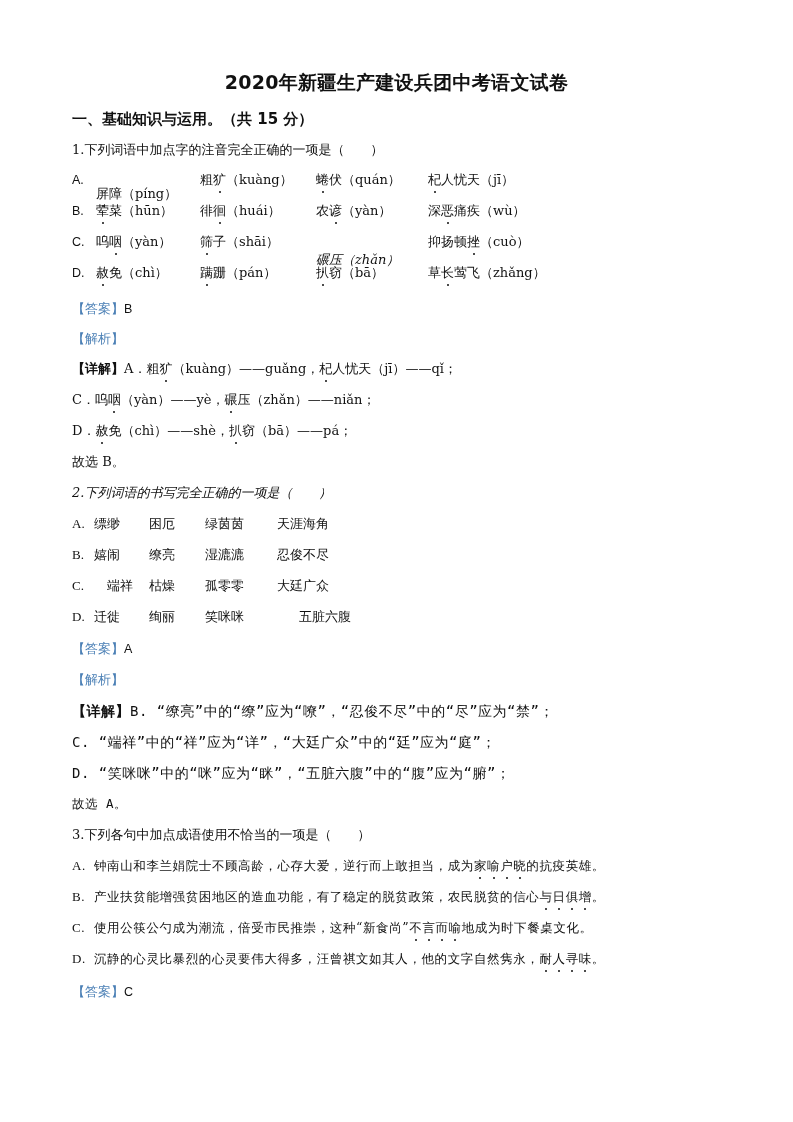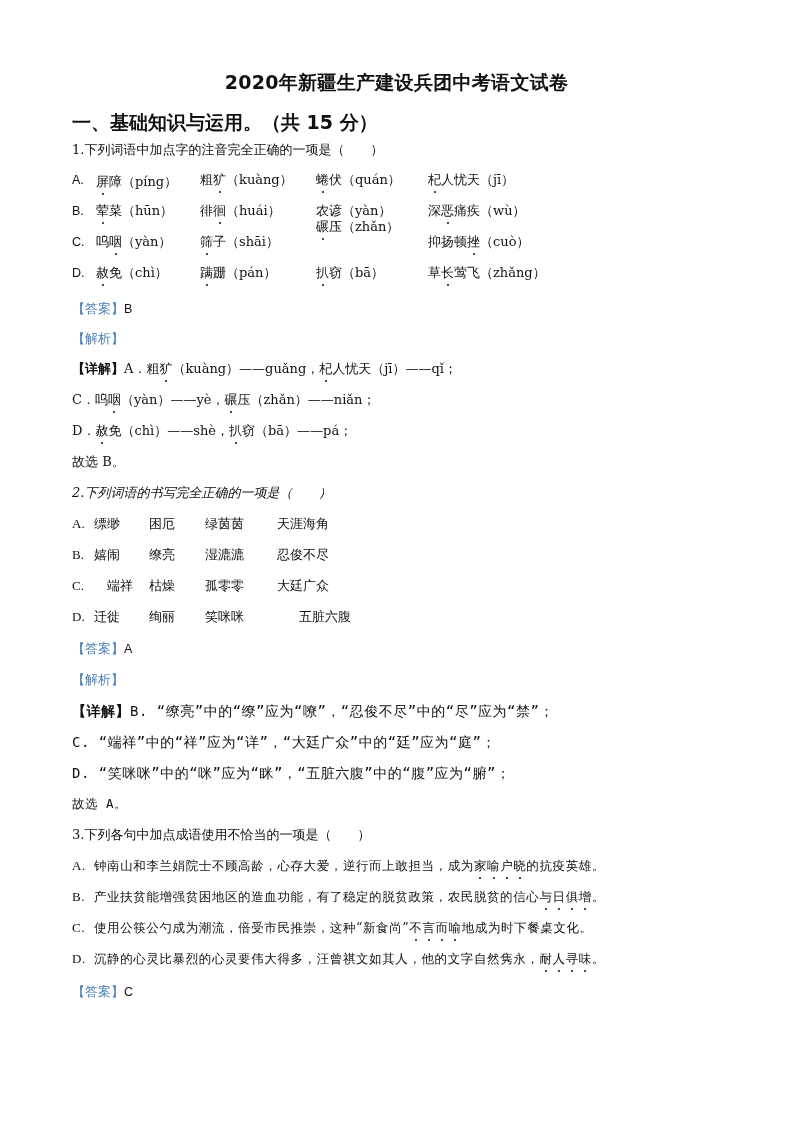--- a/index.html
+++ b/index.html
@@ -1,21 +1,21 @@
 <!DOCTYPE html>
 <html><head>
   <meta charset="utf-8">
   <style>
     html, body { margin: 0; padding: 0; background: #ffffff; }
     body { width: 793px; height: 1122px; position: relative; overflow: hidden;
       font-family: "DejaVu Serif", "Liberation Serif", serif; color: #111; }
     .abs { position: absolute; white-space: nowrap; }
     .title { left: 0; width: 793px; top: 70px; text-align: center; font-size: 19px; font-weight: bold;
       font-family: "DejaVu Sans", "Liberation Sans", sans-serif; letter-spacing: 0.3px; }
-    .section { left: 72px; top: 110px; font-size: 19px; font-weight: bold;
+    .section { left: 72px; top: 110px; font-size: 15px; font-weight: bold;
       font-family: "DejaVu Sans", "Liberation Sans", sans-serif; }
     .line { font-size: 13px; line-height: 18px; }
     .opt-label { display: inline-block; width: 22px; font-family: "Liberation Sans", sans-serif; font-size: 12.5px; }
     .opt-label-serif { display: inline-block; width: 22px; font-family: "Liberation Serif", serif; font-size: 13px; }
     .dot { position: relative; display: inline-block; }
     .dot::after { content: ""; position: absolute; left: 50%; bottom: -4px; width: 2px; height: 2px;
       margin-left: -1px; background: #111; border-radius: 50%; }
     .tag { color: #4a7fb5; }
     .ans-letter { font-family: "Liberation Sans", sans-serif; font-size: 12.5px; color: #111; }
     .bold-tag { font-weight: bold; }
@@ -24,33 +24,33 @@
   </style>
 </head>
 <body>
 
 <div class="abs title">2020年新疆生产建设兵团中考语文试卷</div>
 <div class="abs section">一、基础知识与运用。（共 15 分）</div>
 
 <div class="abs line" style="left:72px; top:141px;">1.下列词语中加点字的注音完全正确的一项是（　　）</div>
 <div id="q1-options">
     <div class="abs line" style="left: 72px; top: 171px;"><span class="opt-label">A.</span></div>
-    <div class="abs line" style="left: 96px; top: 173px; text-align: center;"><span class="dot">屏</span><span>障（píng）</span></div>
+    <div class="abs line" style="left: 96px; top: 185px; text-align: center;"><span class="dot">屏</span><span>障（píng）</span></div>
     <div class="abs line" style="left: 200px; top: 171px; text-align: right;"><span>粗</span><span class="dot">犷</span><span>（kuàng）</span></div>
     <div class="abs line" style="left: 316px; top: 171px;"><span class="dot">蜷</span><span>伏（quán）</span></div>
     <div class="abs line" style="left: 428px; top: 171px;"><span class="dot">杞</span><span>人忧天（jī）</span></div>
     <div class="abs line" style="left: 72px; top: 202px;"><span class="opt-label">B.</span></div>
     <div class="abs line" style="left: 96px; top: 202px;"><span class="dot">荤</span><span>菜（hūn）</span></div>
     <div class="abs line" style="left: 200px; top: 202px;"><span>徘</span><span class="dot">徊</span><span>（huái）</span></div>
     <div class="abs line" style="left: 316px; top: 202px;"><span>农</span><span class="dot">谚</span><span>（yàn）</span></div>
     <div class="abs line" style="left: 428px; top: 202px;"><span>深</span><span class="dot">恶</span><span>痛疾（wù）</span></div>
     <div class="abs line" style="left: 72px; top: 233px;"><span class="opt-label">C.</span></div>
     <div class="abs line" style="left: 96px; top: 233px;"><span>呜</span><span class="dot">咽</span><span>（yàn）</span></div>
     <div class="abs line" style="left: 200px; top: 233px;"><span class="dot">筛</span><span>子（shāi）</span></div>
-    <div class="abs line" style="left: 316px; top: 218px;"><span class="dot">碾</span><span>压（zhǎn）</span></div>
+    <div class="abs line" style="left: 316px; top: 251px; font-style: italic;"><span class="dot">碾</span><span>压（zhǎn）</span></div>
     <div class="abs line" style="left: 428px; top: 233px;"><span>抑扬顿</span><span class="dot">挫</span><span>（cuò）</span></div>
     <div class="abs line" style="left: 72px; top: 264px;"><span class="opt-label">D.</span></div>
     <div class="abs line" style="left: 96px; top: 264px;"><span class="dot">赦</span><span>免（chì）</span></div>
     <div class="abs line" style="left: 200px; top: 264px;"><span class="dot">蹒</span><span>跚（pán）</span></div>
     <div class="abs line" style="left: 316px; top: 264px;"><span class="dot">扒</span><span>窃（bā）</span></div>
     <div class="abs line" style="left: 428px; top: 264px;"><span>草</span><span class="dot">长</span><span>莺飞（zhǎng）</span></div>
   </div>
 
 <div class="abs line" style="left:72px; top:300px;">
   <span class="tag">【答案】</span><span class="ans-letter">B</span>

